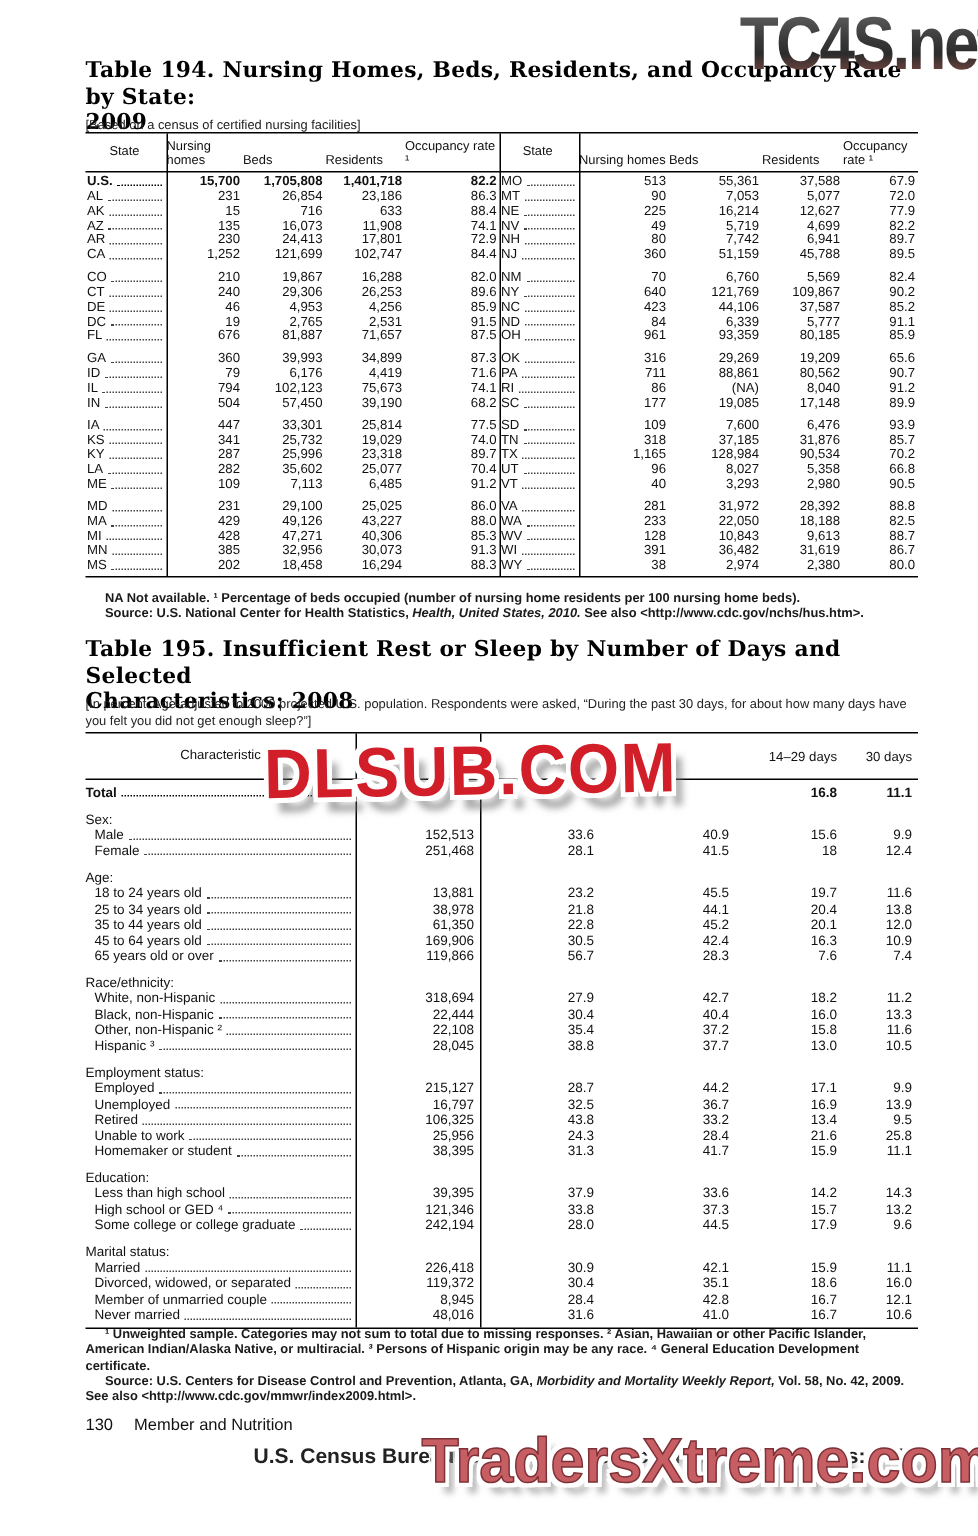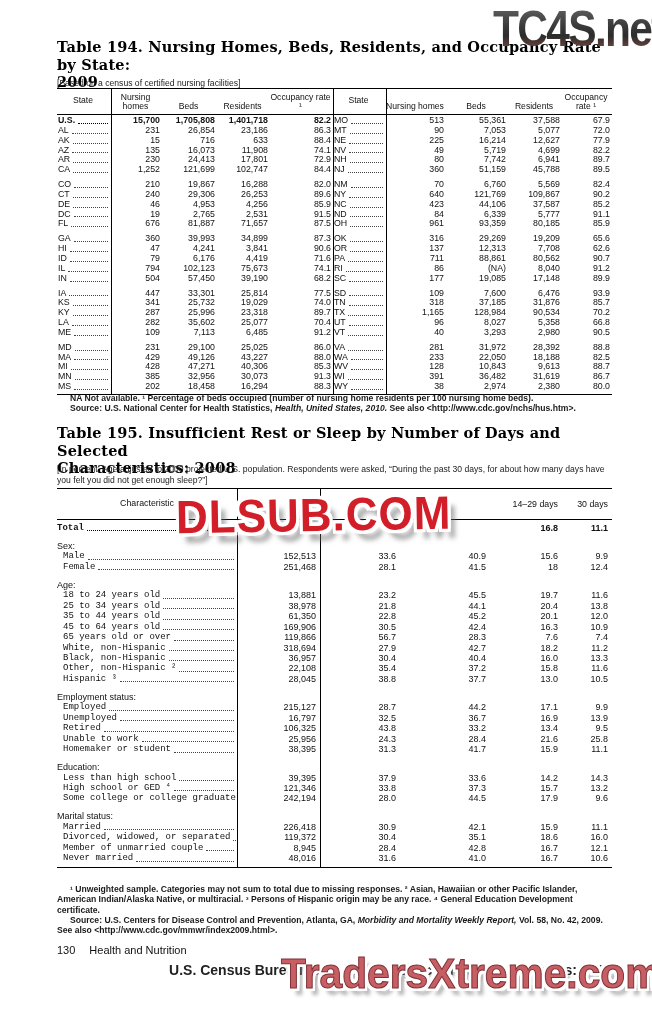--- a/index.html
+++ b/index.html
@@ -20,40 +20,40 @@
   .cell{white-space:nowrap;overflow:hidden;}
   .num{text-align:right;padding-right:2px;}
   .lbl{flex:0 0 auto;}
   .leader{flex:1 1 auto;min-width:3px;border-bottom:1.3px dotted #444;margin:0 3px 2px 3px;align-self:flex-end;}
   .b{font-weight:bold;}
   .b .leader{border-bottom-color:#000;}
   
   .tbl194{top:88px;}
   .t194-grid{display:grid;grid-template-columns:54px 51px 55px 53px 63px 53px 60px 62px 54px 50px;}
   .t194-header{height:25px;align-items:end;border-bottom:1.8px solid #000;font-size:8.6px;line-height:9.6px;}
-  .t194-header .hc{text-align:center;padding:1px 2px 2px 0;white-space:normal;}
+  .t194-header .hc{text-align:left;padding:1px 2px 2px 0;white-space:normal;}
   .t194-header .hstate{text-align:center;align-self:center;padding-bottom:2px;}
   .t194-body{position:relative;padding:1px 0 2px 0;}
   .trow194{font-size:8.8px;line-height:9.85px;}
   .gap194{margin-top:5px;}
   .state{display:flex;padding-left:1px;}
   
   .tbl195{top:488px;}
   .t195-head{position:relative;height:30px;border-bottom:1.6px solid #000;font-size:8.8px;}
   .hchar{position:absolute;left:0;top:9px;width:180px;text-align:center;}
   .hspan{position:absolute;left:263px;top:2px;width:290px;text-align:center;border-bottom:1px solid #000;padding-bottom:1px;}
   .hsub{position:absolute;left:263px;top:10px;width:292px;display:grid;grid-template-columns:80px 90px 72px 50px;}
   .hsub .cell{text-align:right;padding-right:4px;}
   .t195-grid{display:grid;grid-template-columns:180px 83px 80px 90px 72px 50px;}
   .t195-grid .num{padding-right:4px;}
   .trow195{font-size:9px;line-height:10.45px;}
   .total-row{margin-top:3px;margin-bottom:2px;}
   .t195-body{position:relative;padding-bottom:3px;}
   .glabel-row{margin-top:7.5px;font-size:9px;line-height:10.45px;}
-  .char{display:flex;padding-left:6px;font-family:Liberation Mono, monospace;}
+  .char{display:flex;padding-left:6px;}
   .char.nolead{padding-left:0;}
   
   .fnblock{position:absolute;left:57px;width:558px;font-size:8.6px;line-height:10.3px;color:#1a1a1a;}
   .fn194{top:393px;}
   .fn195{top:884px;}
   .fnblock p{margin:0;text-indent:13px;font-weight:bold;}
   .pagefoot{position:absolute;left:57px;top:944px;font-size:11px;color:#111;}
   .pagefoot .sec{margin-left:14px;}
   .censusline{position:absolute;right:40px;top:962px;font-size:14px;color:#222;font-weight:bold;}
   
@@ -311,38 +311,20 @@
             <span class="lbl">OK</span>
             <span class="leader"></span>
           </div>
           <div class="cell num">316</div>
           <div class="cell num">29,269</div>
           <div class="cell num">19,209</div>
           <div class="cell num">65.6</div>
         </div>
         <div class="t194-grid trow194">
           <div class="cell state">
-            <span class="lbl">HI</span>
-            <span class="leader"></span>
-          </div>
-          <div class="cell num">47</div>
-          <div class="cell num">4,241</div>
-          <div class="cell num">3,841</div>
-          <div class="cell num">90.6</div>
-          <div class="cell state">
-            <span class="lbl">OR</span>
-            <span class="leader"></span>
-          </div>
-          <div class="cell num">137</div>
-          <div class="cell num">12,313</div>
-          <div class="cell num">7,708</div>
-          <div class="cell num">62.6</div>
-        </div>
-        <div class="t194-grid trow194">
-          <div class="cell state">
             <span class="lbl">ID</span>
             <span class="leader"></span>
           </div>
           <div class="cell num">79</div>
           <div class="cell num">6,176</div>
           <div class="cell num">4,419</div>
           <div class="cell num">71.6</div>
           <div class="cell state">
             <span class="lbl">PA</span>
             <span class="leader"></span>
@@ -678,37 +660,38 @@
           <div class="cell char">
             <span class="lbl">65 years old or over</span>
             <span class="leader"></span>
           </div>
           <div class="cell num">119,866</div>
           <div class="cell num">56.7</div>
           <div class="cell num">28.3</div>
           <div class="cell num">7.6</div>
           <div class="cell num">7.4</div>
         </div>
+        <div class="glabel-row"><span class="lbl">Race/ethnicity:</span></div>
         <div class="t195-grid trow195">
           <div class="cell char">
             <span class="lbl">White, non-Hispanic</span>
             <span class="leader"></span>
           </div>
           <div class="cell num">318,694</div>
           <div class="cell num">27.9</div>
           <div class="cell num">42.7</div>
           <div class="cell num">18.2</div>
           <div class="cell num">11.2</div>
         </div>
         <div class="t195-grid trow195">
           <div class="cell char">
             <span class="lbl">Black, non-Hispanic</span>
             <span class="leader"></span>
           </div>
-          <div class="cell num">36,957</div>
+          <div class="cell num">22,444</div>
           <div class="cell num">30.4</div>
           <div class="cell num">40.4</div>
           <div class="cell num">16.0</div>
           <div class="cell num">13.3</div>
         </div>
         <div class="t195-grid trow195">
           <div class="cell char">
             <span class="lbl">Other, non-Hispanic ²</span>
             <span class="leader"></span>
           </div>
@@ -866,21 +849,21 @@
         </div>
       </div>
   </div>
 
   <div class="fnblock fn195">
     <p><span>¹ Unweighted sample. Categories may not sum to total due to missing responses. ² Asian, Hawaiian or other Pacific Islander, American Indian/Alaska Native, or multiracial. ³ Persons of Hispanic origin may be any race. ⁴ General Education Development certificate.</span></p>
     <p><span>Source: U.S. Centers for Disease Control and Prevention, Atlanta, GA, </span><span class="it">Morbidity and Mortality Weekly Report,</span><span> Vol. 58, No. 42, 2009. See also &lt;http://www.cdc.gov/mmwr/index2009.html&gt;.</span></p>
   </div>
 
   <div class="pagefoot">
-    <span>130</span><span class="sec">Health and Nutrition</span>
+    <span>130</span><span class="sec">Member and Nutrition</span>
   </div>
   <div class="censusline">U.S. Census Bureau, Statistical Abstract of the United States: 2012</div>
 
   <div class="wm wm-top">TC4S.net</div>
   <div class="wm wm-mid">DLSUB.COM</div>
   <div class="wm wm-bot">TradersXtreme.com</div>
 
 </div>
 
 </body></html>

